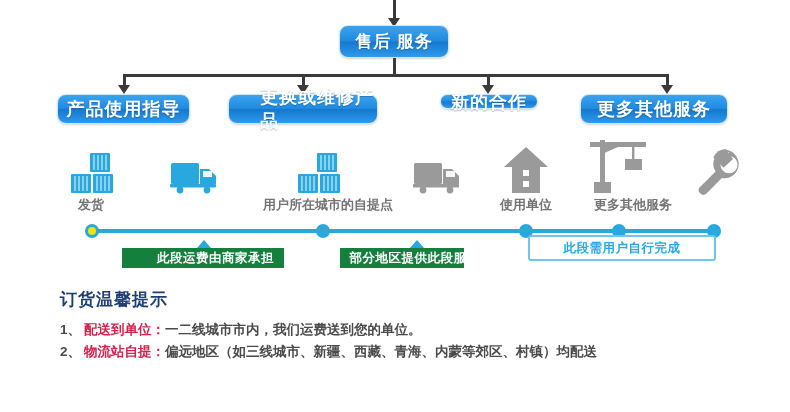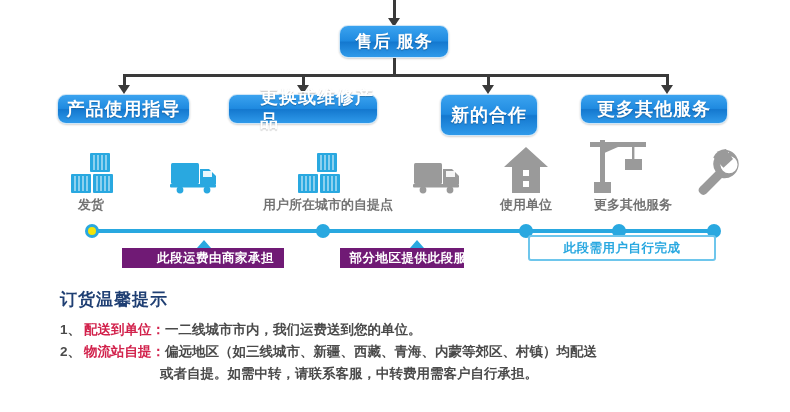--- a/index.html
+++ b/index.html
@@ -60,21 +60,21 @@
     width:8px;height:8px;border-radius:50%;background:#f2e40a;
   }
   .callout{
     position:absolute;
     font-size:12.5px;font-weight:bold;
     white-space:nowrap;
     display:flex;align-items:center;justify-content:center;
     box-sizing:border-box;
     letter-spacing:.5px;
   }
-  .callout.filled{background:#701a75;color:#ffffff;padding-left:25px;}
+  .callout.filled{background:#15803d;color:#ffffff;padding-left:25px;}
   .callout.outline{background:#ffffff;color:#29a8e0;border:2px solid #6ec6ec;border-radius:3px;}
   .notch{
     position:absolute;width:0;height:0;
     border-left:7px solid transparent;
     border-right:7px solid transparent;
     border-bottom:8px solid #29a8e0;
   }
 
   
   .notes{position:absolute;left:60px;top:288px;width:700px;}
@@ -111,21 +111,21 @@
   <div class="lineV" style="left:302px;top:74px;height:13px;"></div>
   <div class="lineV" style="left:487px;top:74px;height:13px;"></div>
   <div class="lineV" style="left:666px;top:74px;height:13px;"></div>
   <div class="arrow" style="left:118px;top:85px;"></div>
   <div class="arrow" style="left:297px;top:85px;"></div>
   <div class="arrow" style="left:482px;top:85px;"></div>
   <div class="arrow" style="left:661px;top:85px;"></div>
 
   <div class="node leaf" style="left:57px;top:94px;width:133px;height:30px;">产品使用指导</div>
   <div class="node leaf" style="left:228px;top:94px;width:150px;height:30px;padding-left:31px;">更换或维修产品</div>
-  <div class="node leaf" style="left:440px;top:94px;width:98px;height:42px;">新的合作</div>
+  <div class="node leaf" style="left:440px;top:94px;width:98px;height:15px;">新的合作</div>
   <div class="node leaf" style="left:580px;top:94px;width:148px;height:30px;">更多其他服务</div>
 
   <div class="iconwrap" style="left:70px;top:152px;">
     <svg width="60" height="42" viewBox="0 0 60 42">
       <g fill="#29a8e0">
         <rect x="20" y="1" width="20" height="19" rx="1"></rect>
         <rect x="1" y="22" width="20" height="19" rx="1"></rect>
         <rect x="23" y="22" width="20" height="19" rx="1"></rect>
       </g>
       <g stroke="#ffffff" stroke-width="1.1" opacity=".85">
@@ -255,16 +255,15 @@
         <span class="kw">配送到单位：</span><span>一二线城市市内，我们运费送到您的单位。</span>
       </span>
     </div>
 
     <div class="note-row">
       <span class="note-num">2、</span>
       <span class="note-body">
         <span class="kw">物流站自提：</span><span>偏远地区（如三线城市、新疆、西藏、青海、内蒙等郊区、村镇）均配送</span>
       </span>
     </div>
-    <div class="note-cont">或者自提。如需中转，请联系客服，中转费用需客户自行承担。</div>
   </div>
 
 </div>
 
 </body></html>

